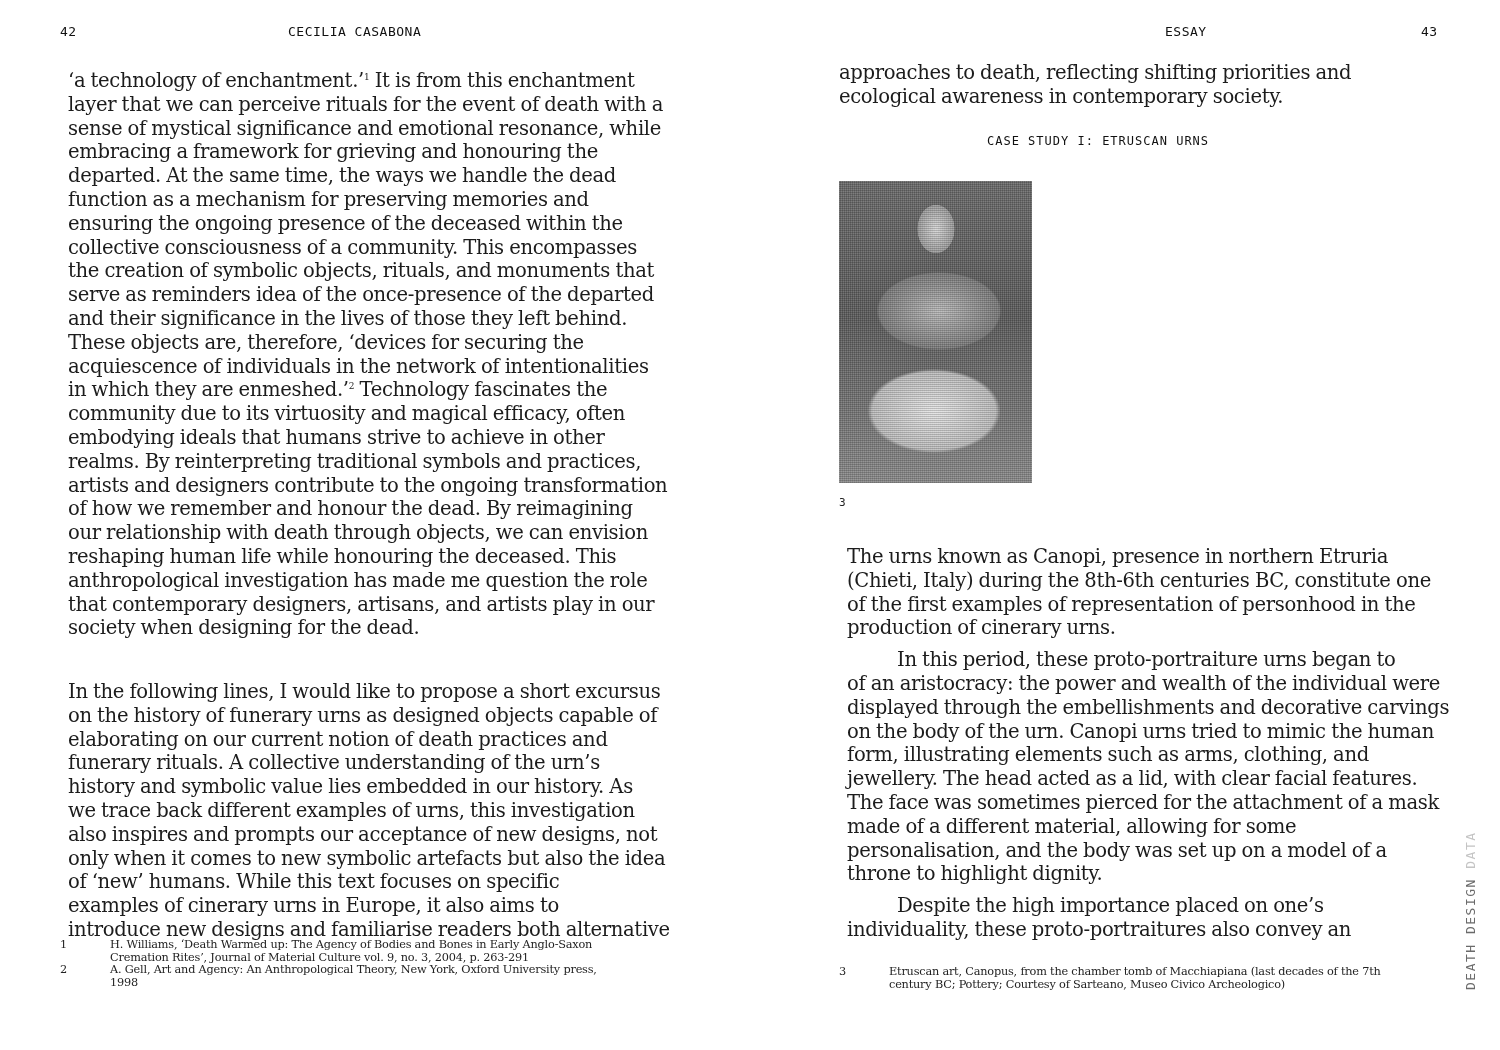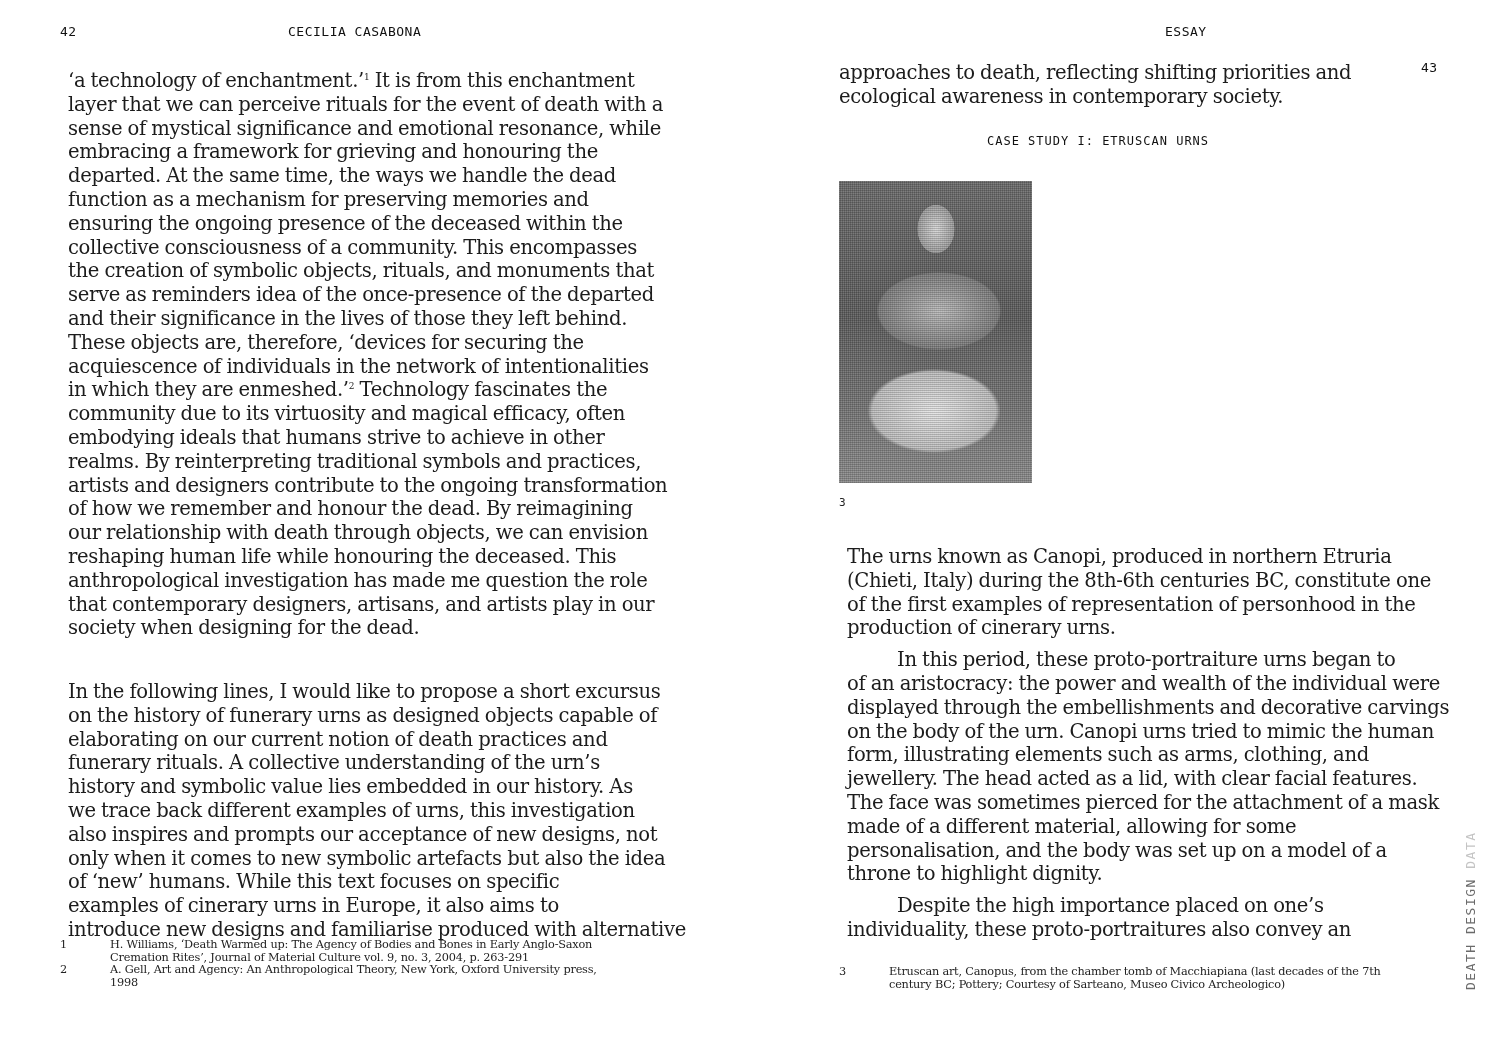--- a/index.html
+++ b/index.html
@@ -122,55 +122,55 @@
       <span class="line">In the following lines, I would like to propose a short excursus</span>
       <span class="line">on the history of funerary urns as designed objects capable of</span>
       <span class="line">elaborating on our current notion of death practices and</span>
       <span class="line">funerary rituals. A collective understanding of the urn’s</span>
       <span class="line">history and symbolic value lies embedded in our history. As</span>
       <span class="line">we trace back different examples of urns, this investigation</span>
       <span class="line">also inspires and prompts our acceptance of new designs, not</span>
       <span class="line">only when it comes to new symbolic artefacts but also the idea</span>
       <span class="line">of ‘new’ humans. While this text focuses on specific</span>
       <span class="line">examples of cinerary urns in Europe, it also aims to</span>
-      <span class="line">introduce new designs and familiarise produced with alternative</span>
+      <span class="line">introduce new designs and familiarise readers both alternative</span>
     </p>
   </div>
 
   <div class="footnotes fn-left">
     <div class="footnote">
       <span class="fn-num">1</span>
       <span class="fn-line">H. Williams, ‘Death Warmed up: The Agency of Bodies and Bones in Early Anglo-Saxon</span>
       <span class="fn-line">Cremation Rites’, Journal of Material Culture vol. 9, no. 3, 2004, p. 263-291</span>
     </div>
     <div class="footnote">
       <span class="fn-num">2</span>
       <span class="fn-line">A. Gell, Art and Agency: An Anthropological Theory, New York, Oxford University press,</span>
       <span class="fn-line">1998</span>
     </div>
   </div>
 </div>
 
 <div class="page page-right">
   <span class="mono header-item" style="left:367px;margin-left:48px;">ESSAY</span>
-  <span class="mono header-item" style="left:671px;margin-top:36px;">43</span>
+  <span class="mono header-item" style="left:671px;">43</span>
 
   <div class="right-col-top body-text">
     <span class="line">approaches to death, reflecting shifting priorities and</span>
     <span class="line">ecological awareness in contemporary society.</span>
   </div>
 
   <div class="case-heading">CASE STUDY I: ETRUSCAN URNS</div>
 
   <div class="figure"></div>
   <div class="fig-label">3</div>
 
   <div class="right-col-main body-text">
     <p>
-      <span class="line">The urns known as Canopi, produced in northern Etruria</span>
+      <span class="line">The urns known as Canopi, presence in northern Etruria</span>
       <span class="line">(Chieti, Italy) during the 8th-6th centuries BC, constitute one</span>
       <span class="line">of the first examples of representation of personhood in the</span>
       <span class="line">production of cinerary urns.</span>
     </p>
     <p>
       <span class="line indent">In this period, these proto-portraiture urns began to</span>
       <span class="line">of an aristocracy: the power and wealth of the individual were</span>
       <span class="line">displayed through the embellishments and decorative carvings</span>
       <span class="line">on the body of the urn. Canopi urns tried to mimic the human</span>
       <span class="line">form, illustrating elements such as arms, clothing, and</span>

